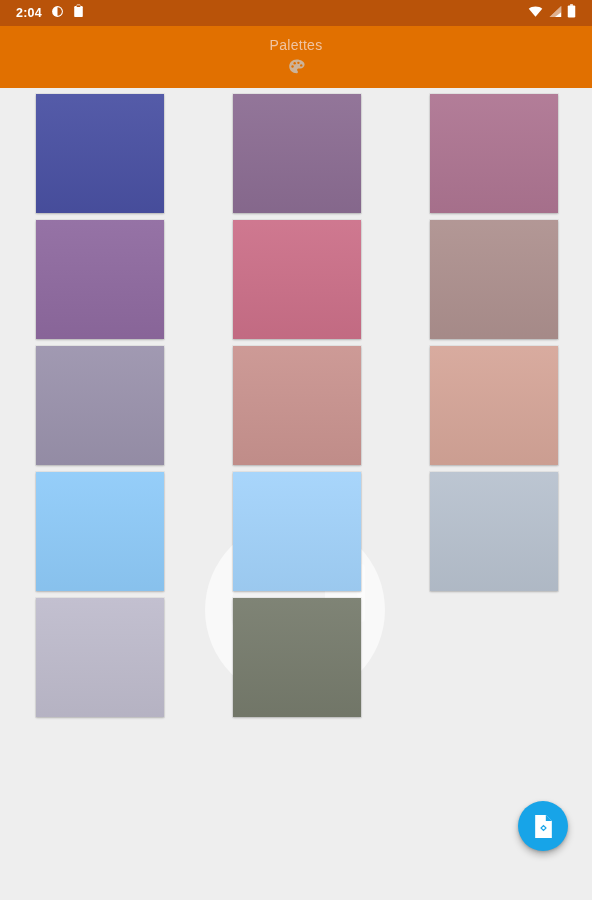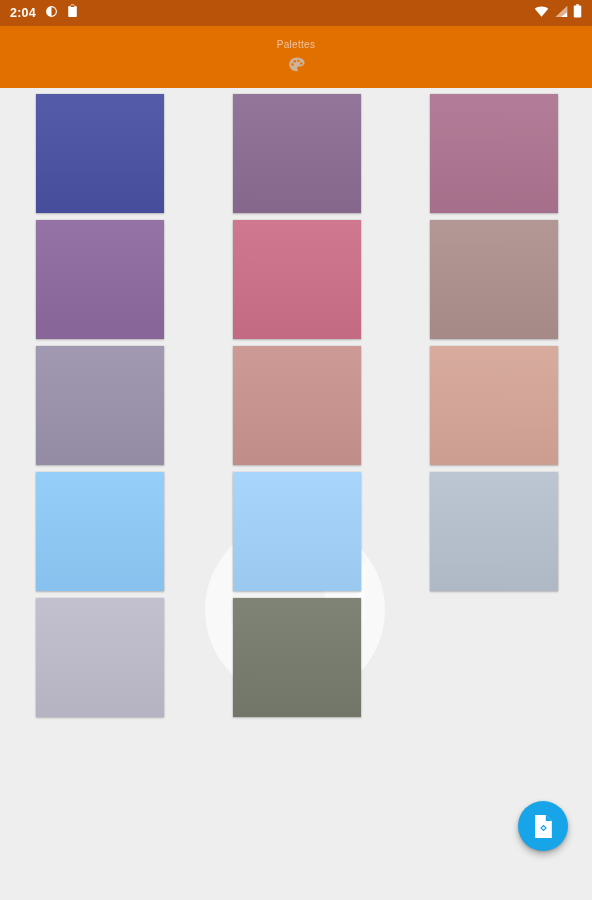--- a/index.html
+++ b/index.html
@@ -11,21 +11,21 @@
   }
   #app { position: relative; width: 592px; height: 900px; background: #eeeeee; }
 
   
   .statusbar {
     position: relative;
     height: 26px;
     background: #b95309;
     display: flex;
     align-items: center;
-    padding: 0 10px;
+    padding: 0 16px;
     color: #ffffff;
   }
   .statusbar .clock {
     font-size: 12.5px;
     font-weight: bold;
     letter-spacing: .2px;
     color: #ffffff;
   }
   .status-left { display: flex; align-items: center; gap: 9px; }
   .status-right { margin-left: auto; display: flex; align-items: center; gap: 5px; }
@@ -39,21 +39,21 @@
     flex-direction: column;
     align-items: center;
     justify-content: center;
     gap: 2px;
     cursor: pointer;
     position: relative;
   }
   .tab.inactive { background: #e17000; }
   .tab.active   { background: #f09400; }
   .tab-label {
-    font-size: 10px;
+    font-size: 14px;
     letter-spacing: .3px;
     line-height: 1;
     margin-bottom: 3px;
   }
   .tab.inactive .tab-label { color: #f0c4a2; }
   .tab.active   .tab-label { color: #ffffff; }
   .tab-icon { width: 19px; height: 19px; display: block; }
   .tab.inactive .tab-icon { opacity: .72; }
 
   

